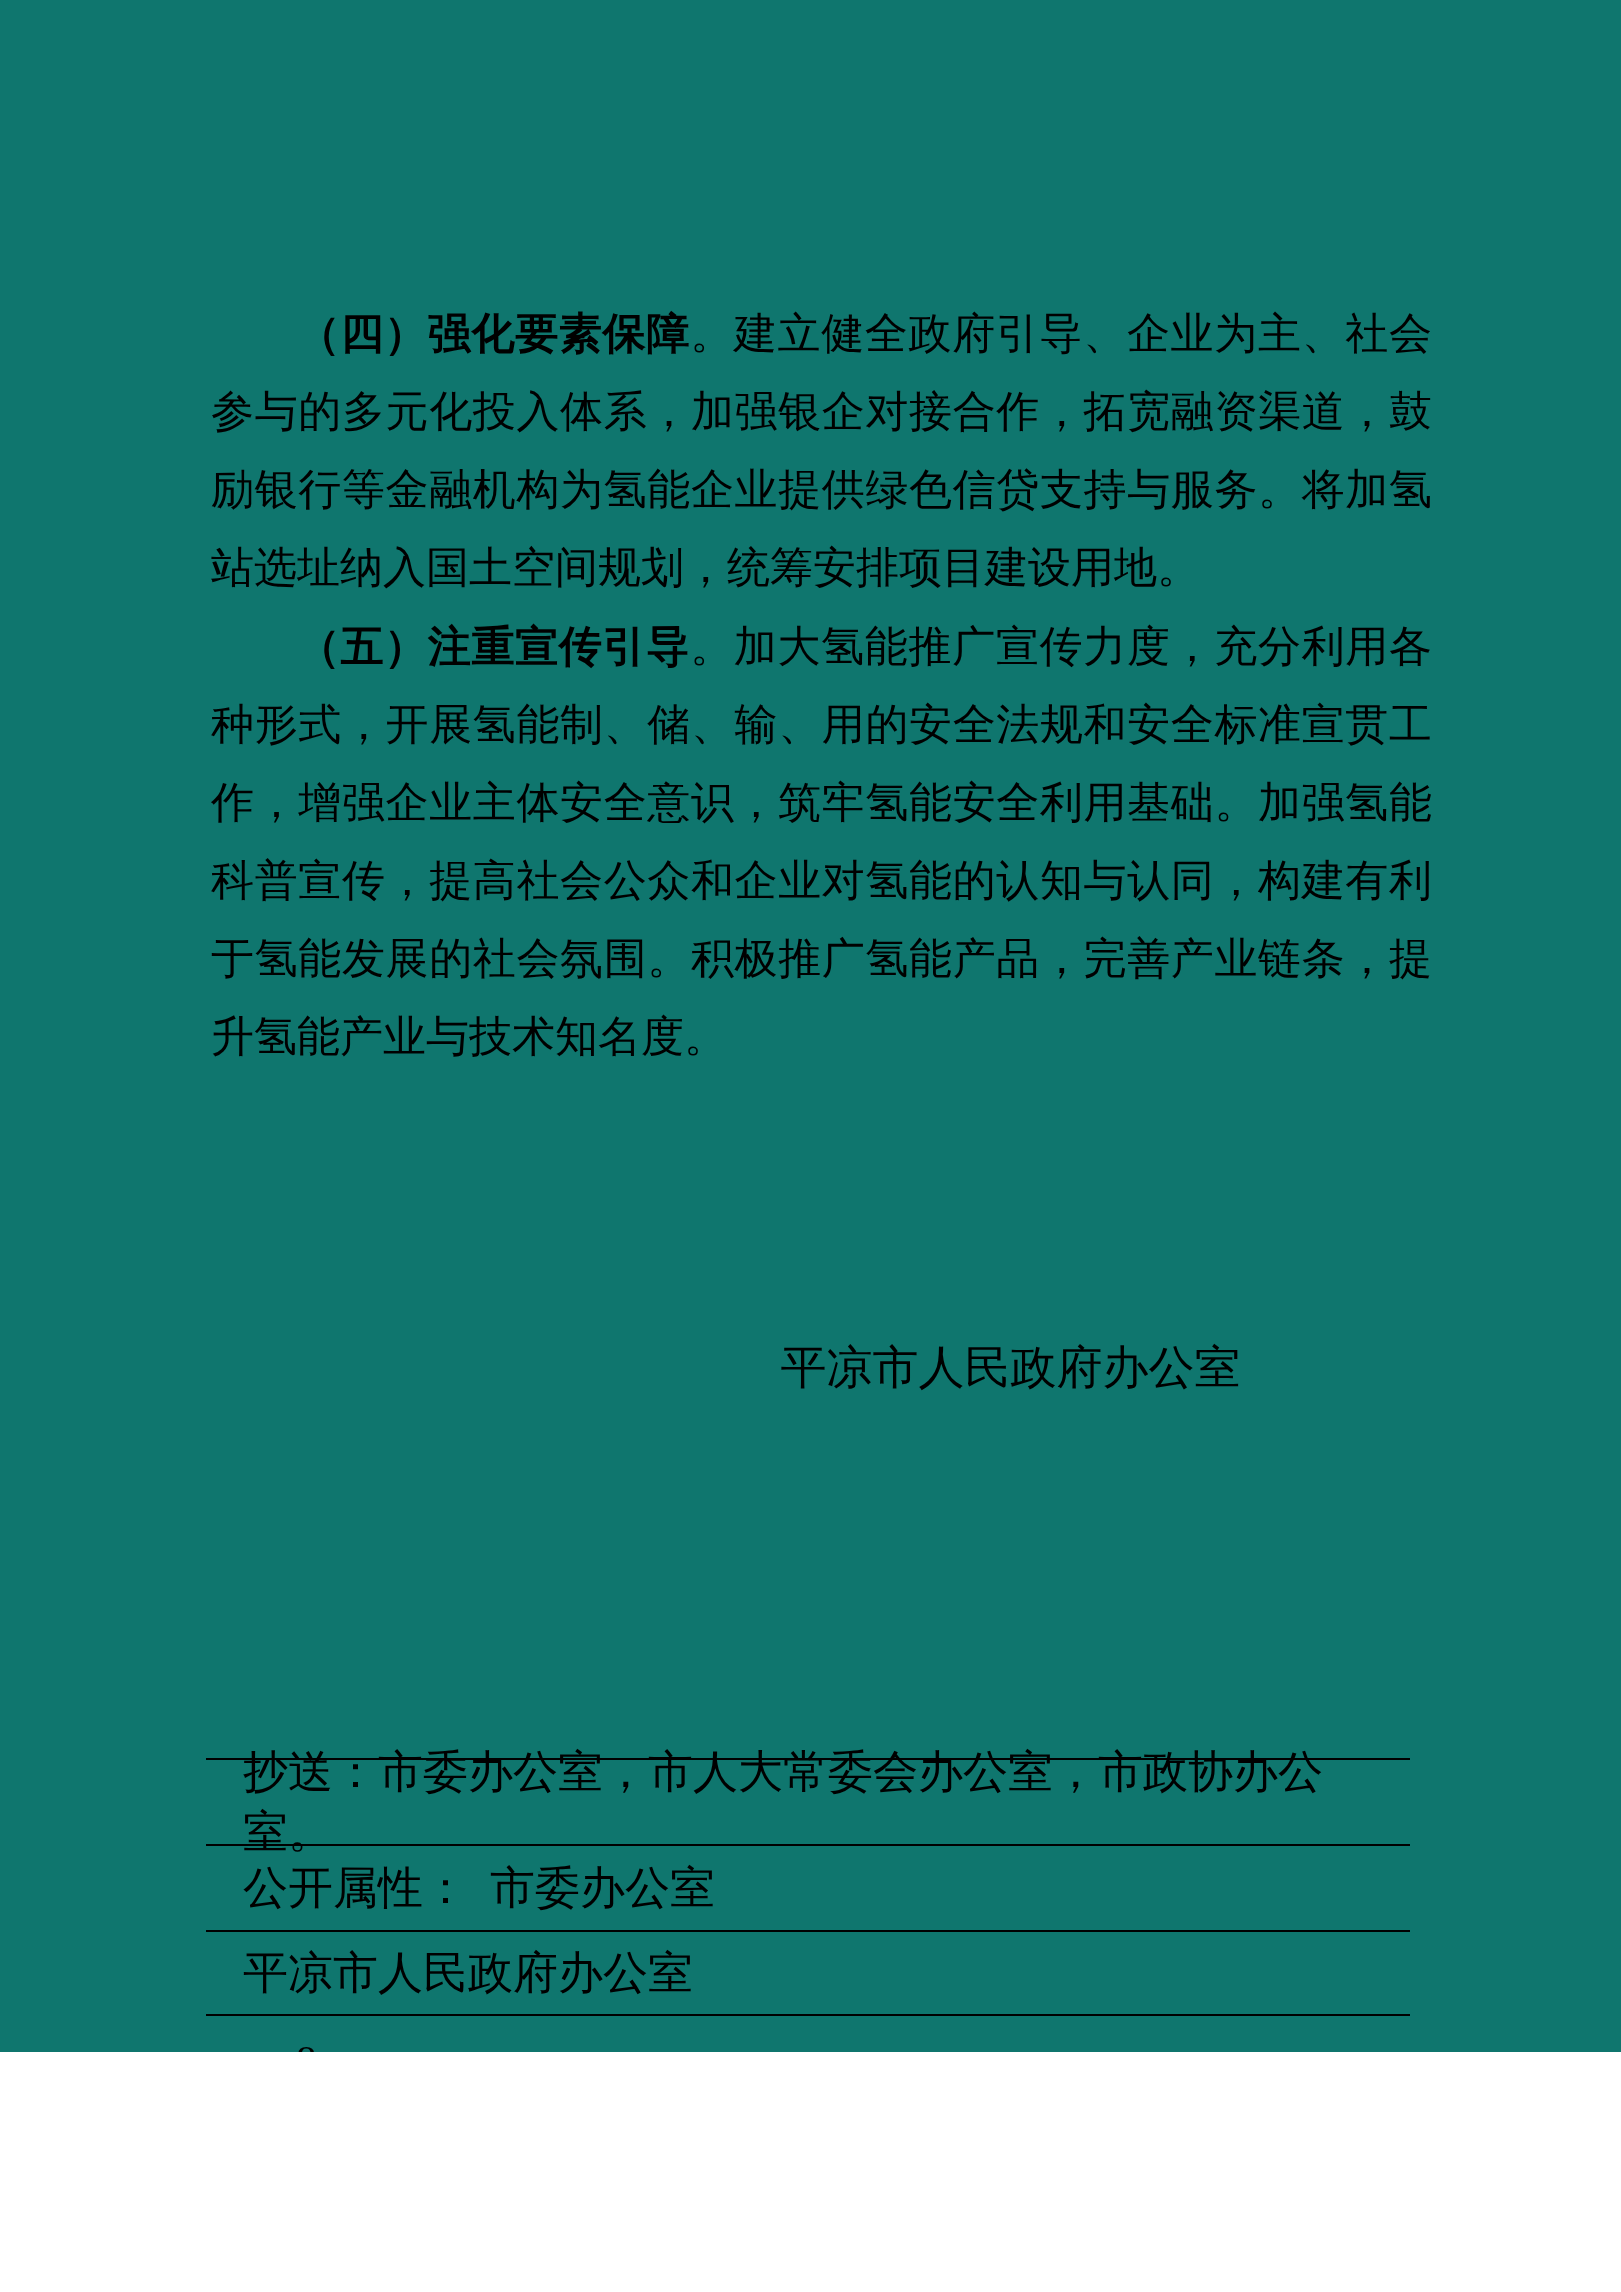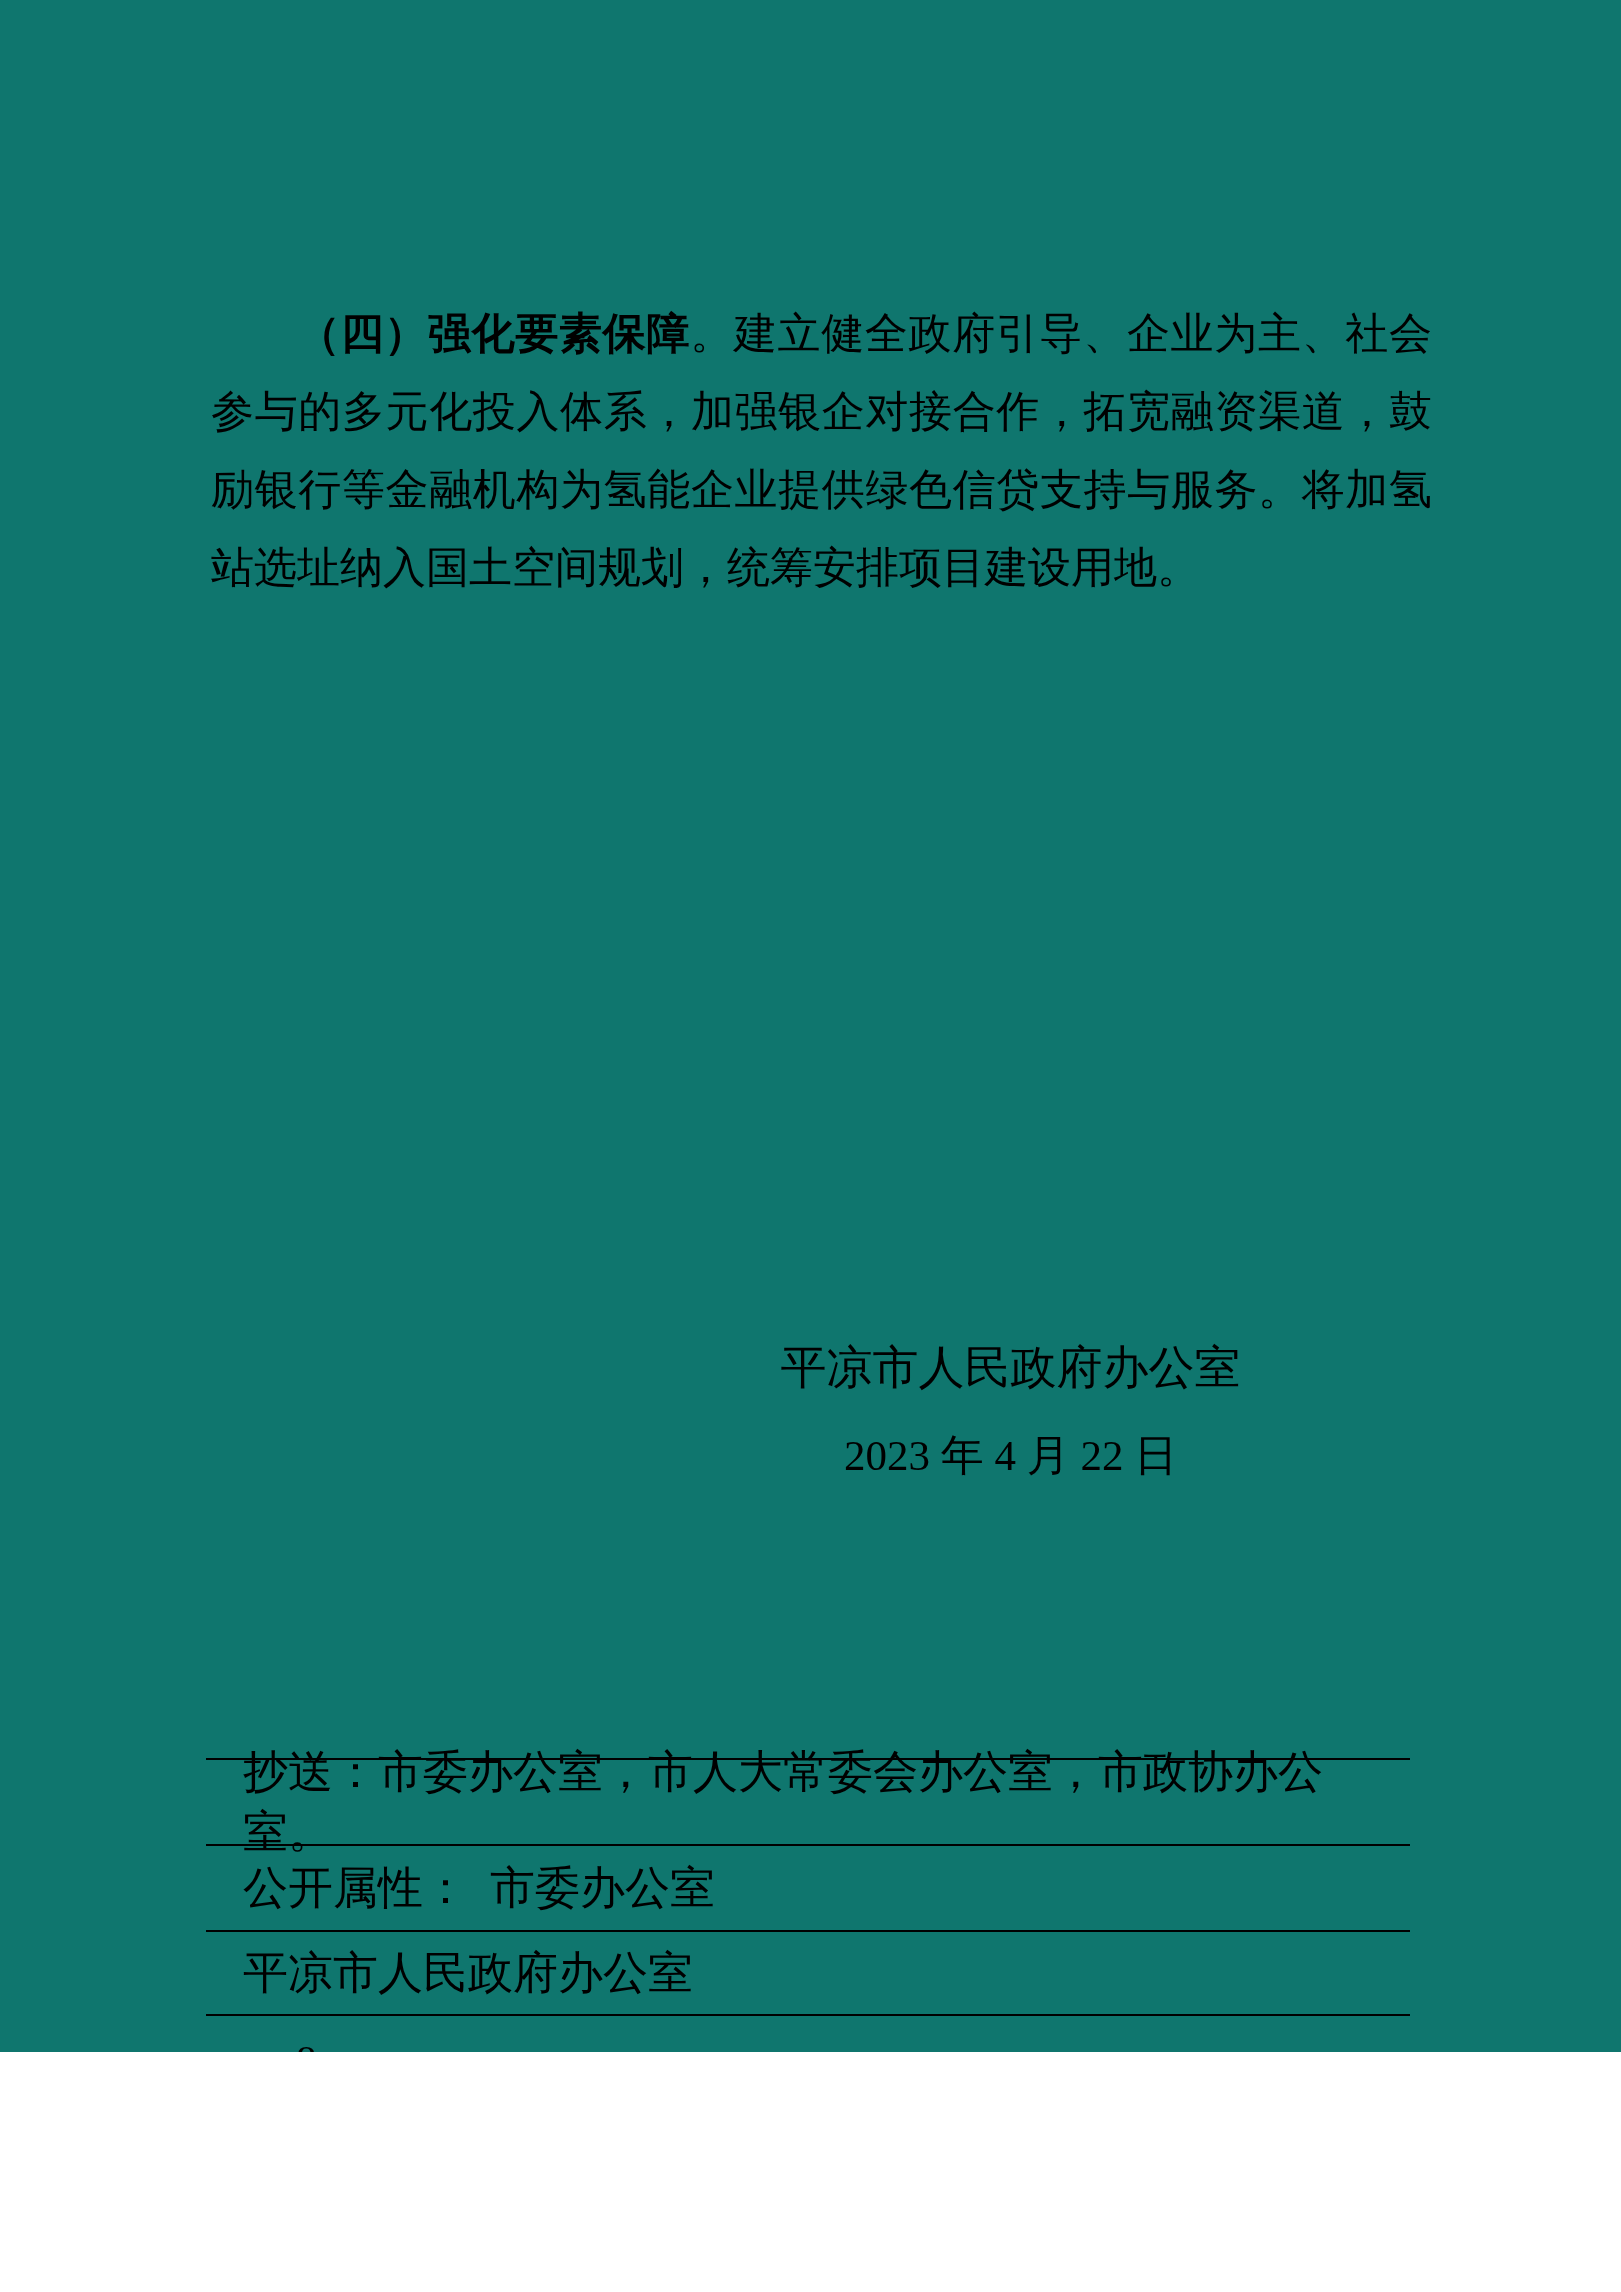--- a/index.html
+++ b/index.html
@@ -87,25 +87,25 @@
     letter-spacing: 5.9px;
   }
 </style>
 </head>
 <body>
 
 <div class="page">
 
   <div class="content">
     <p class="para"><span class="lead">（四）强化要素保障</span><span>。建立健全政府引导、企业为主、社会参与的多元化投入体系，加强银企对接合作，拓宽融资渠道，鼓励银行等金融机构为氢能企业提供绿色信贷支持与服务。将加氢站选址纳入国土空间规划，统筹安排项目建设用地。</span></p>
+    <p class="para"><span class="lead">（五）注重宣传引导</span><span>。加大氢能推广宣传力度，充分利用各种形式，开展氢能制、储、输、用的安全法规和安全标准宣贯工作，增强企业主体安全意识，筑牢氢能安全利用基础。加强氢能科普宣传，提高社会公众和企业对氢能的认知与认同，构建有利于氢能发展的社会氛围。积极推广氢能产品，完善产业链条，提升氢能产业与技术知名度。</span></p>
   </div>
 
   <div class="signature">
     <div class="sig-office">平凉市人民政府办公室</div>
-    <div class="sig-date">2023 年 4 月 22 日</div>
   </div>
 
   <div class="footer">
     <div class="footer-row">
       <span>抄送：市委办公室，市人大常委会办公室，市政协办公室。</span>
     </div>
     <div class="footer-row">
       <span class="pub-label">公开属性：</span>
       <span>市委办公室</span>
     </div>

